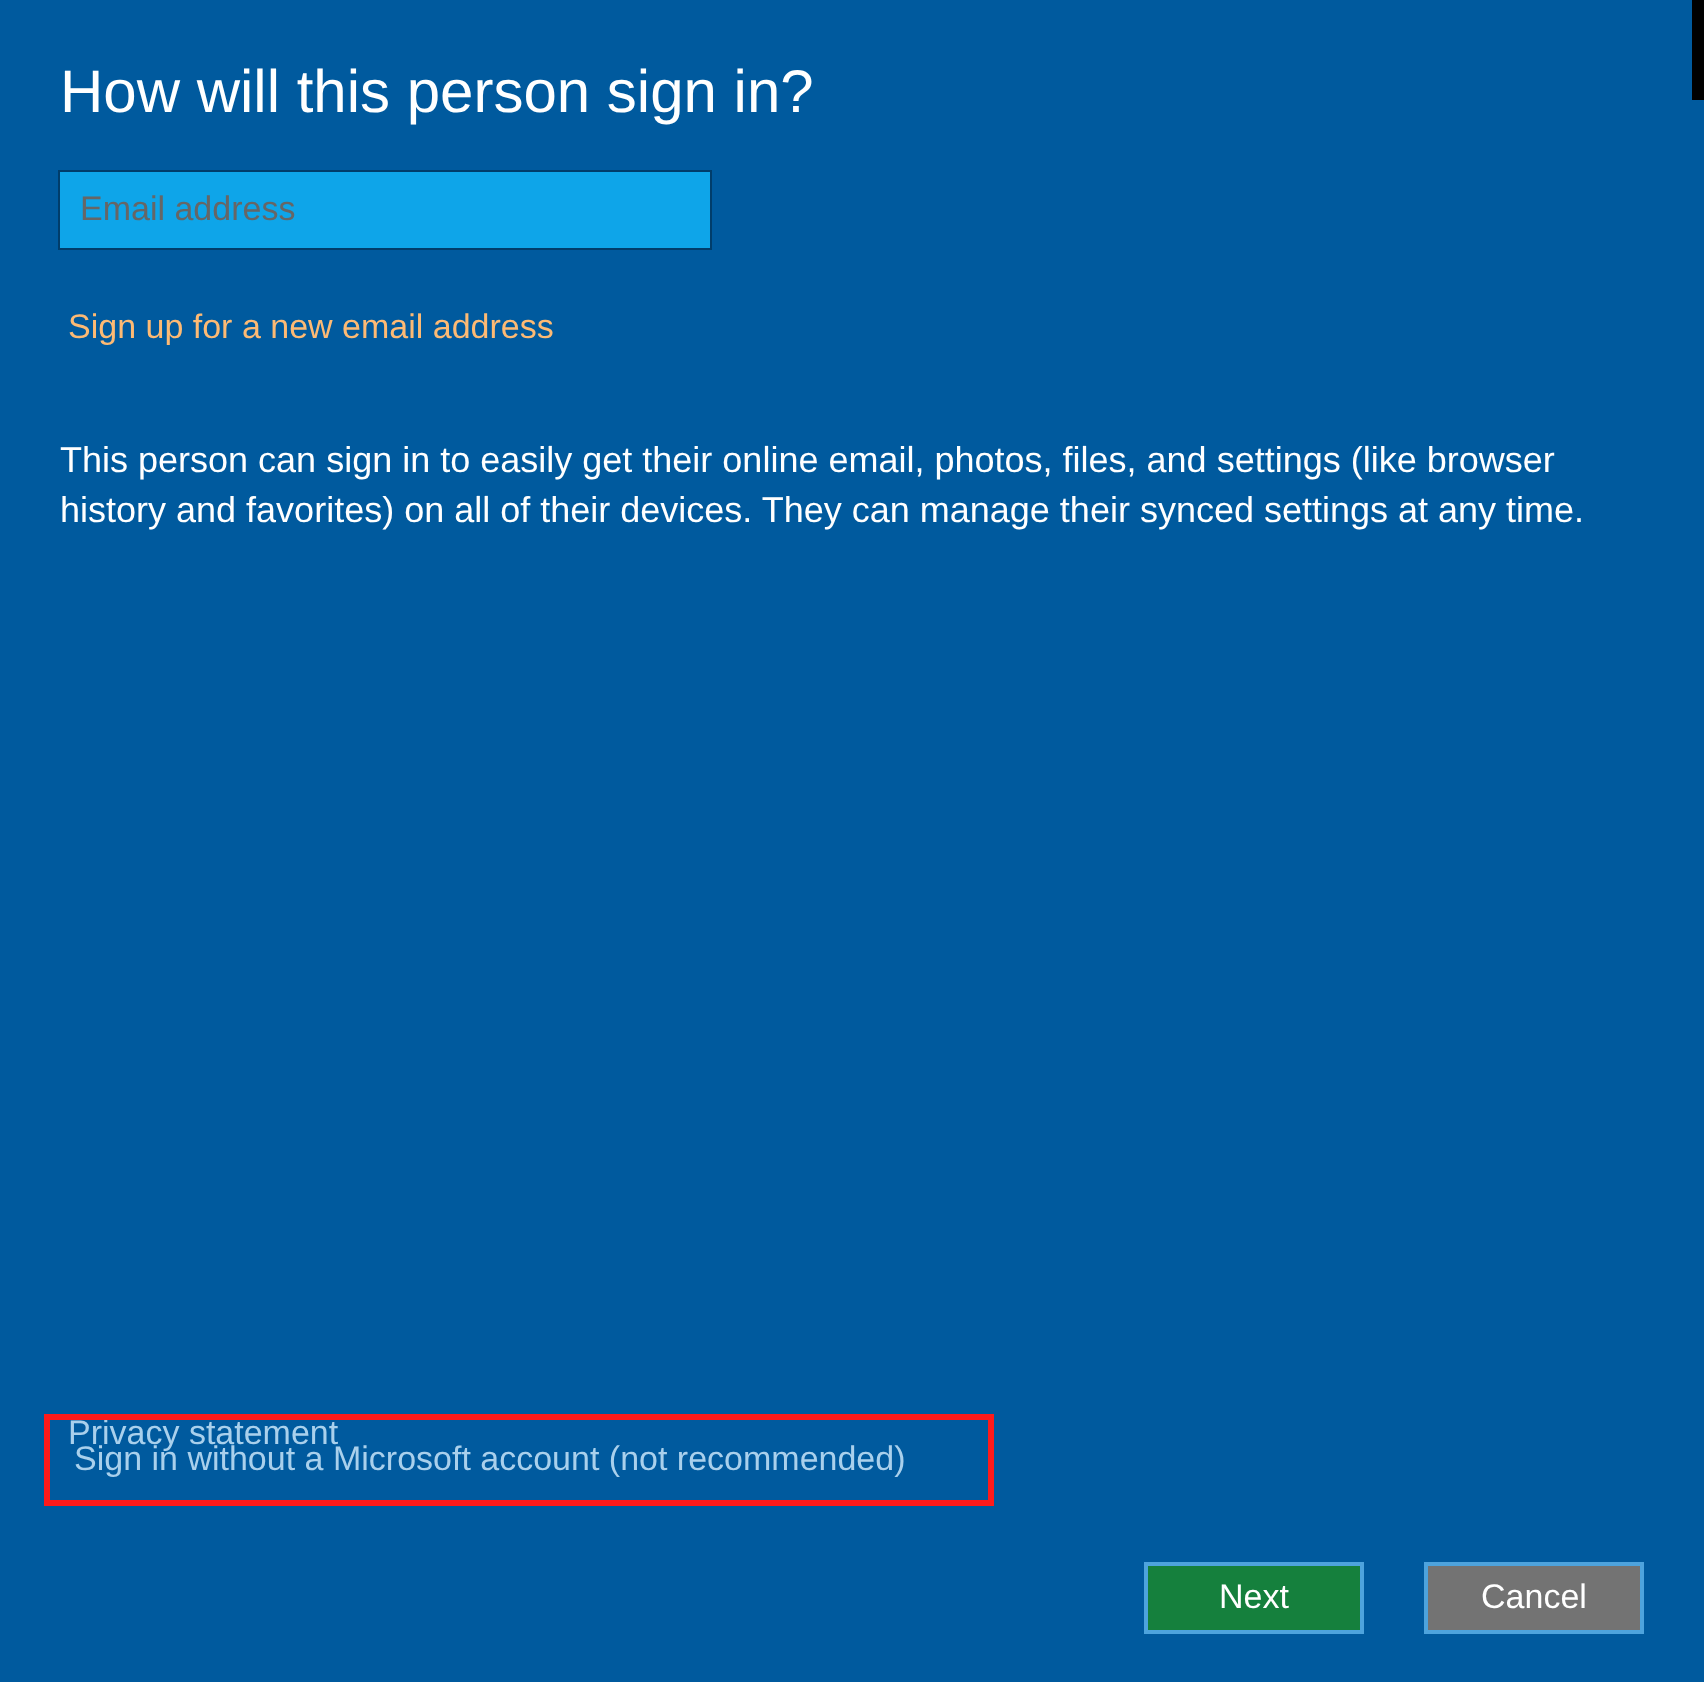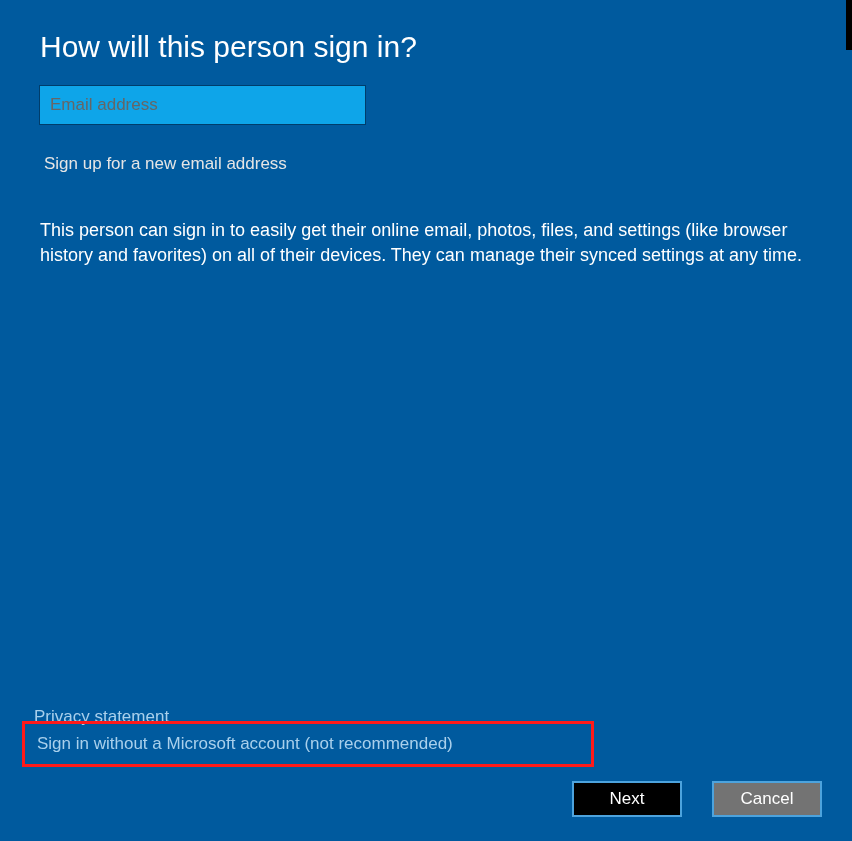--- a/index.html
+++ b/index.html
@@ -10,21 +10,21 @@
     body {
       width: 852px;
       height: 841px;
       background-color: #005a9e;
       font-family: "Segoe UI", -apple-system, sans-serif;
       color: #ffffff;
       overflow: hidden;
       position: relative;
     }
     .container {
-      padding: 30px 30px 0 40px;
+      padding: 30px 30px 0 30px;
     }
     .page-title {
       font-size: 30px;
       font-weight: 400;
       margin-bottom: 22px;
       color: #ffffff;
     }
     .instruction-text {
       font-size: 17px;
       line-height: 1.4;
@@ -43,21 +43,21 @@
       color: #333;
       background: #0ea5e9;
     }
     .email-input::placeholder {
       color: #666;
     }
     .signup-link {
       display: inline-block;
       margin-top: 30px;
       font-size: 17px;
-      color: #e5e5e5;
+      color: #fdba74;
       cursor: pointer;
       text-decoration: none;
       padding-left: 4px;
     }
     .description-text {
       margin-top: 44px;
       font-size: 18px;
       line-height: 1.4;
       color: #ffffff;
       max-width: 790px;
@@ -70,24 +70,24 @@
     .privacy-link {
       font-size: 17px;
       color: #a9d0ec;
       cursor: pointer;
       text-decoration: none;
       display: inline-block;
     }
     .no-account-wrapper {
       position: absolute;
       left: 22px;
-      bottom: 74px;
+      bottom: 88px;
       border: 3px solid #ff1a1a;
       padding: 10px 12px;
-      width: 572px;
+      width: 475px;
     }
     .no-account-link {
       font-size: 17px;
       color: #a9d0ec;
       cursor: pointer;
       text-decoration: none;
       display: inline-block;
     }
     .button-row {
       position: absolute;
@@ -101,21 +101,21 @@
       height: 36px;
       font-size: 17px;
       font-family: "Segoe UI", -apple-system, sans-serif;
       cursor: pointer;
       color: #ffffff;
       display: flex;
       align-items: center;
       justify-content: center;
     }
     .btn-primary {
-      background-color: #000000;
+      background-color: #15803d;
       border: 2px solid #4da3dd;
     }
     .btn-secondary {
       background-color: #737373;
       border: 2px solid #4da3dd;
     }
     .scrollbar-stub {
       position: absolute;
       right: 0;
       top: 0;

